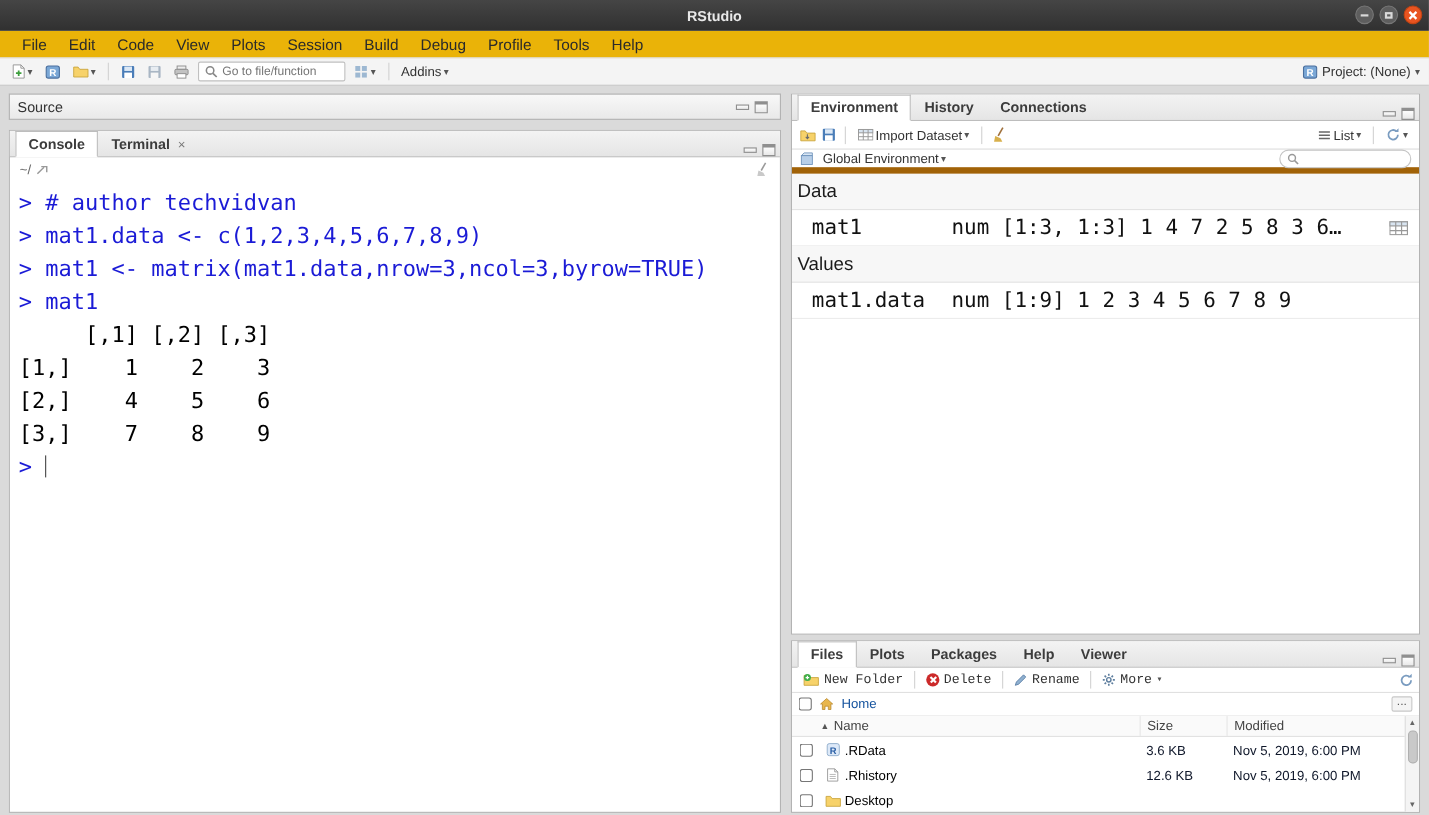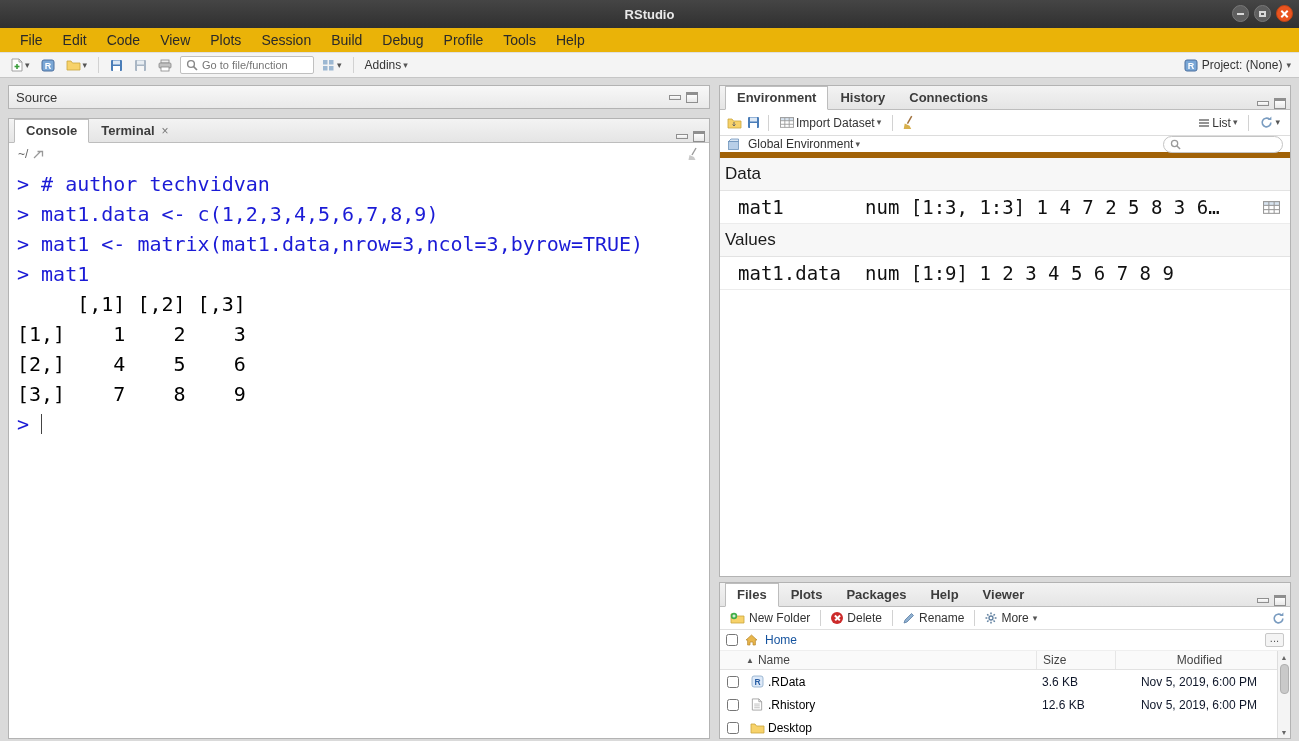--- a/index.html
+++ b/index.html
@@ -75,35 +75,35 @@
   .search-box input { border:none; outline:none; width:100%; font-size:11px; font-family:"Liberation Sans", sans-serif; }
   .env-section-header { height:33px; display:flex; align-items:center; padding:0 5px; font-size:17px; color:#1a1a1a; background:#f7f7f7; border-bottom:1px solid #e3e3e3; flex:none; }
   .env-row { height:33px; display:flex; align-items:center; border-bottom:1px solid #ececec; font-family:"DejaVu Sans Mono", monospace; font-size:19px; color:#111; flex:none; }
   .env-name { width:145px; padding-left:18px; flex:none; overflow:hidden; }
   .env-value { flex:1; white-space:pre; overflow:hidden; }
   .env-grid-btn { margin:0 10px; }
 
   
   .files-pane { flex:1; }
   .files-toolbar { height:23px; border-bottom:1px solid #e0e0e0; display:flex; align-items:center; padding:0 5px; font-size:12px; color:#333; gap:2px; flex:none; }
-  .ft-btn { display:flex; align-items:center; gap:4px; padding:1px 5px; }
+  .ft-btn { display:flex; align-items:center; gap:4px; padding:1px 5px;font-family:Liberation Mono, monospace; }
   .ft-right { margin-left:auto; }
   .del-icon { width:12px; height:12px; border-radius:50%; background:#cc2a2a; position:relative; display:inline-block; }
   .del-icon span { position:absolute; width:7px; height:1.6px; background:#fff; top:5px; left:2.5px; }
   .del-icon .d1 { transform:rotate(45deg); } .del-icon .d2 { transform:rotate(-45deg); }
   .breadcrumb { height:21px; display:flex; align-items:center; padding:0 6px; gap:7px; border-bottom:1px solid #efefef; font-size:12px; flex:none; }
   .link-blue { color:#15539e; }
   .more-btn { margin-left:auto; border:1px solid #c8c8c8; background:#f4f4f4; font-size:11px; line-height:6px; padding:1px 4px 5px; color:#555; border-radius:2px; }
   .files-table { flex:1; position:relative; font-size:12px; min-height:0; overflow:hidden; }
   .f-header { display:flex; height:19px; align-items:center; background:#fafafa; border-bottom:1px solid #e2e2e2; color:#444; padding-right:13px; }
   .f-col-check { width:26px; flex:none; display:flex; justify-content:center; align-items:center; }
   .f-col-icon { width:22px; flex:none; display:flex; align-items:center; }
   .f-col-name { flex:1; display:flex; align-items:center; gap:4px; overflow:hidden; }
   .f-col-size { width:79px; flex:none; border-left:1px solid #e6e6e6; padding-left:6px; align-self:stretch; display:flex; align-items:center; }
-  .f-col-modified { width:162px; flex:none; border-left:1px solid #e6e6e6; padding-left:6px; align-self:stretch; display:flex; align-items:center;justify-content:center; }
+  .f-col-modified { width:162px; flex:none; border-left:1px solid #e6e6e6; padding-left:6px; align-self:stretch; display:flex; align-items:center; }
   .f-row { display:flex; height:23px; align-items:center; padding-right:13px; }
   .f-row .f-col-size, .f-row .f-col-modified { border-left:none; color:#0f172a; }
   .sort-arrow { font-size:8px; color:#555; }
   input[type="checkbox"] { width:12px; height:12px; margin:0; }
   .f-scrollbar { position:absolute; right:0; top:0; bottom:0; width:13px; background:#f4f4f4; border-left:1px solid #ddd; display:flex; flex-direction:column; align-items:center; }
   .sb-btn { height:12px; width:100%; display:flex; align-items:center; justify-content:center; font-size:7px; color:#666; }
   .sb-track { flex:1; width:100%; display:flex; justify-content:center; padding-top:1px; }
   .sb-thumb { width:9px; height:30px; background:#c9c9c9; border:1px solid #b0b0b0; border-radius:4px; }
 </style>
 </head>

